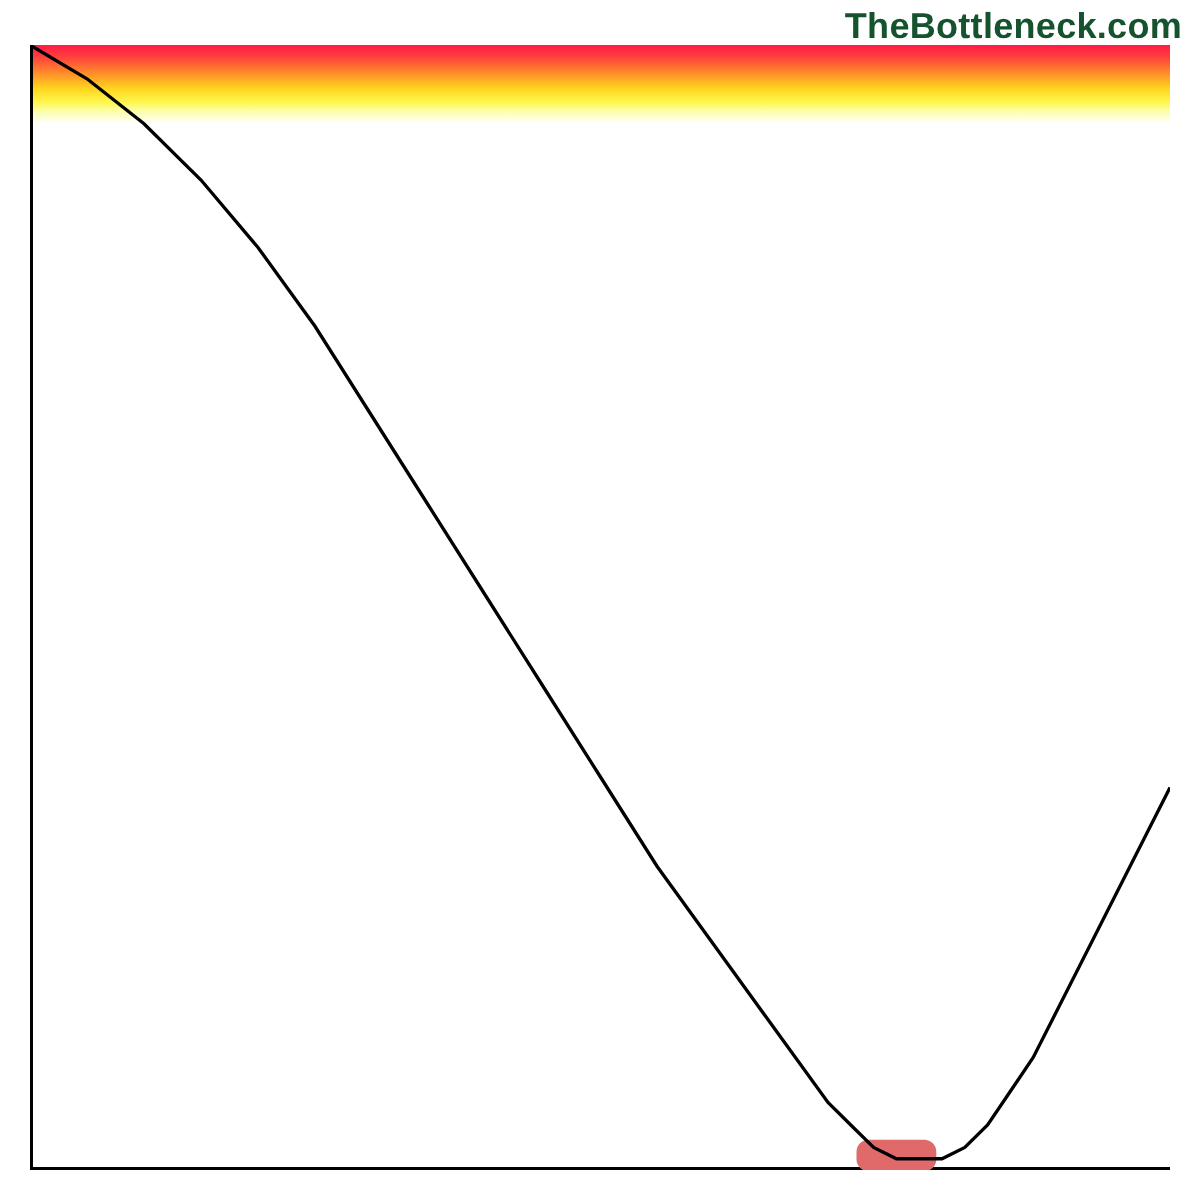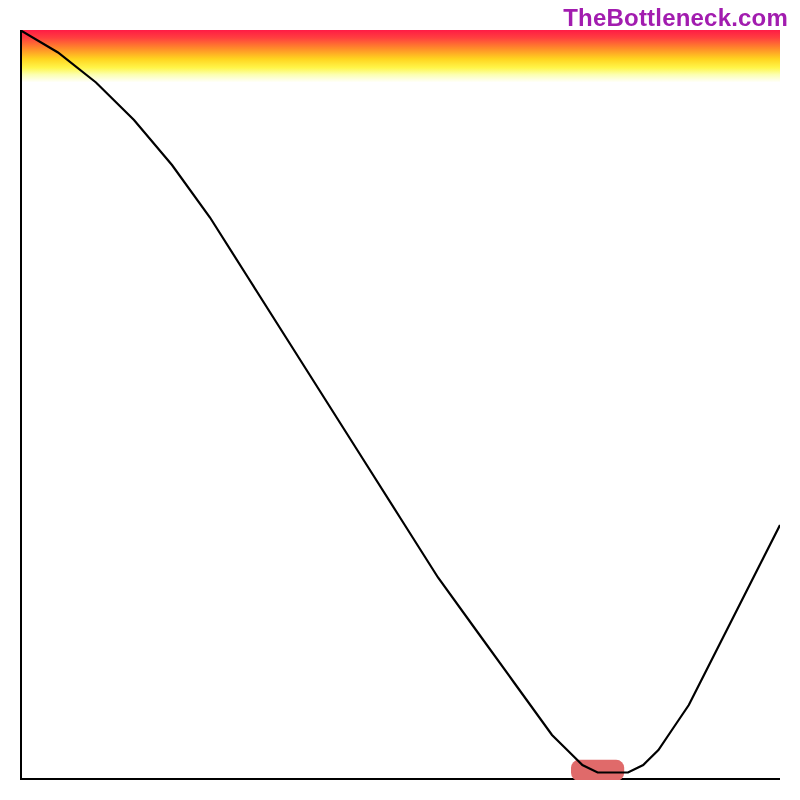--- a/index.html
+++ b/index.html
@@ -14,21 +14,21 @@
     position: relative;
     width: 800px;
     height: 800px;
   }
   .watermark {
     position: absolute;
     top: 4px;
     right: 12px;
     font-size: 24px;
     font-weight: 600;
-    color: #a21caf;
+    color: #14532d;
     letter-spacing: 0.2px;
   }
   .plot {
     position: absolute;
     left: 20px;
     top: 30px;
     width: 760px;
     height: 750px;
   }
   .plot svg {

